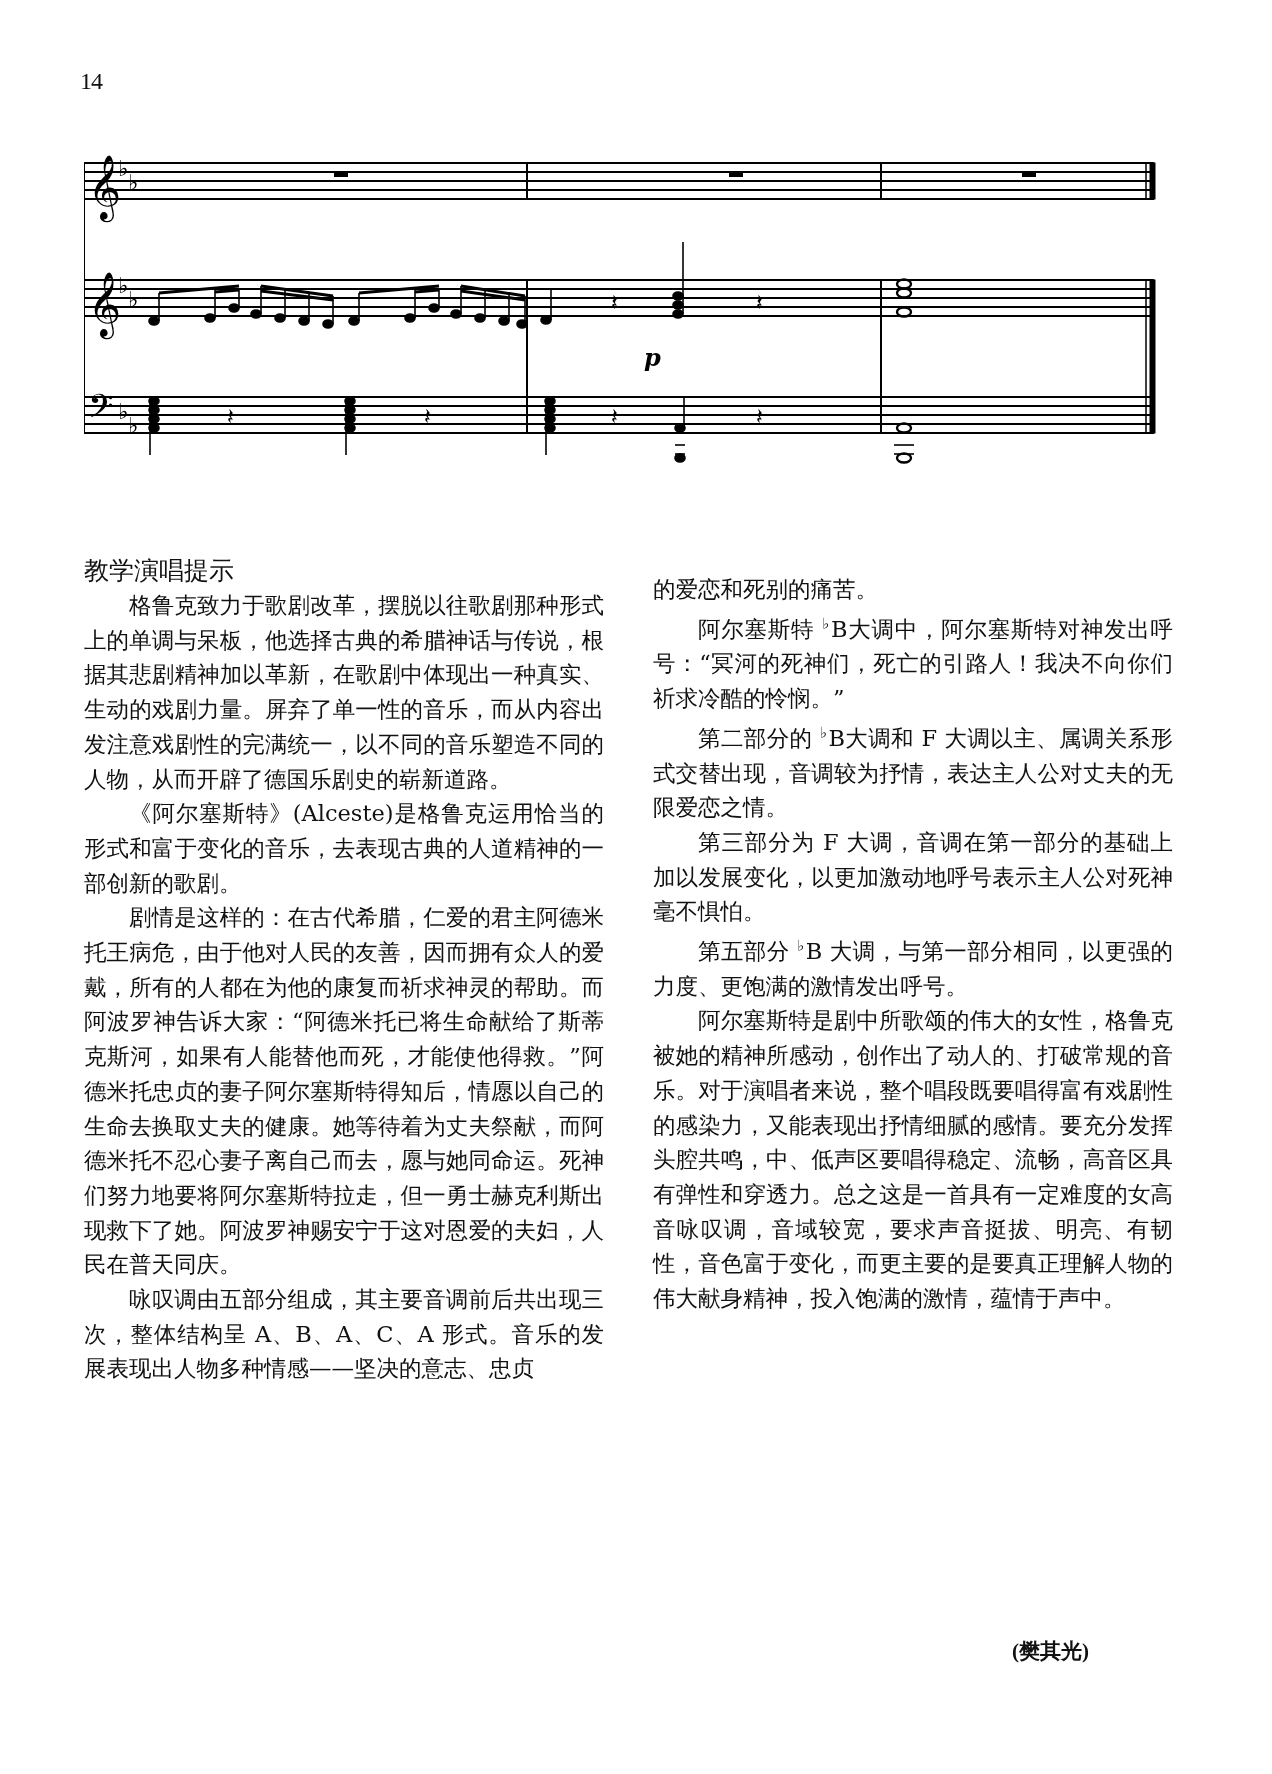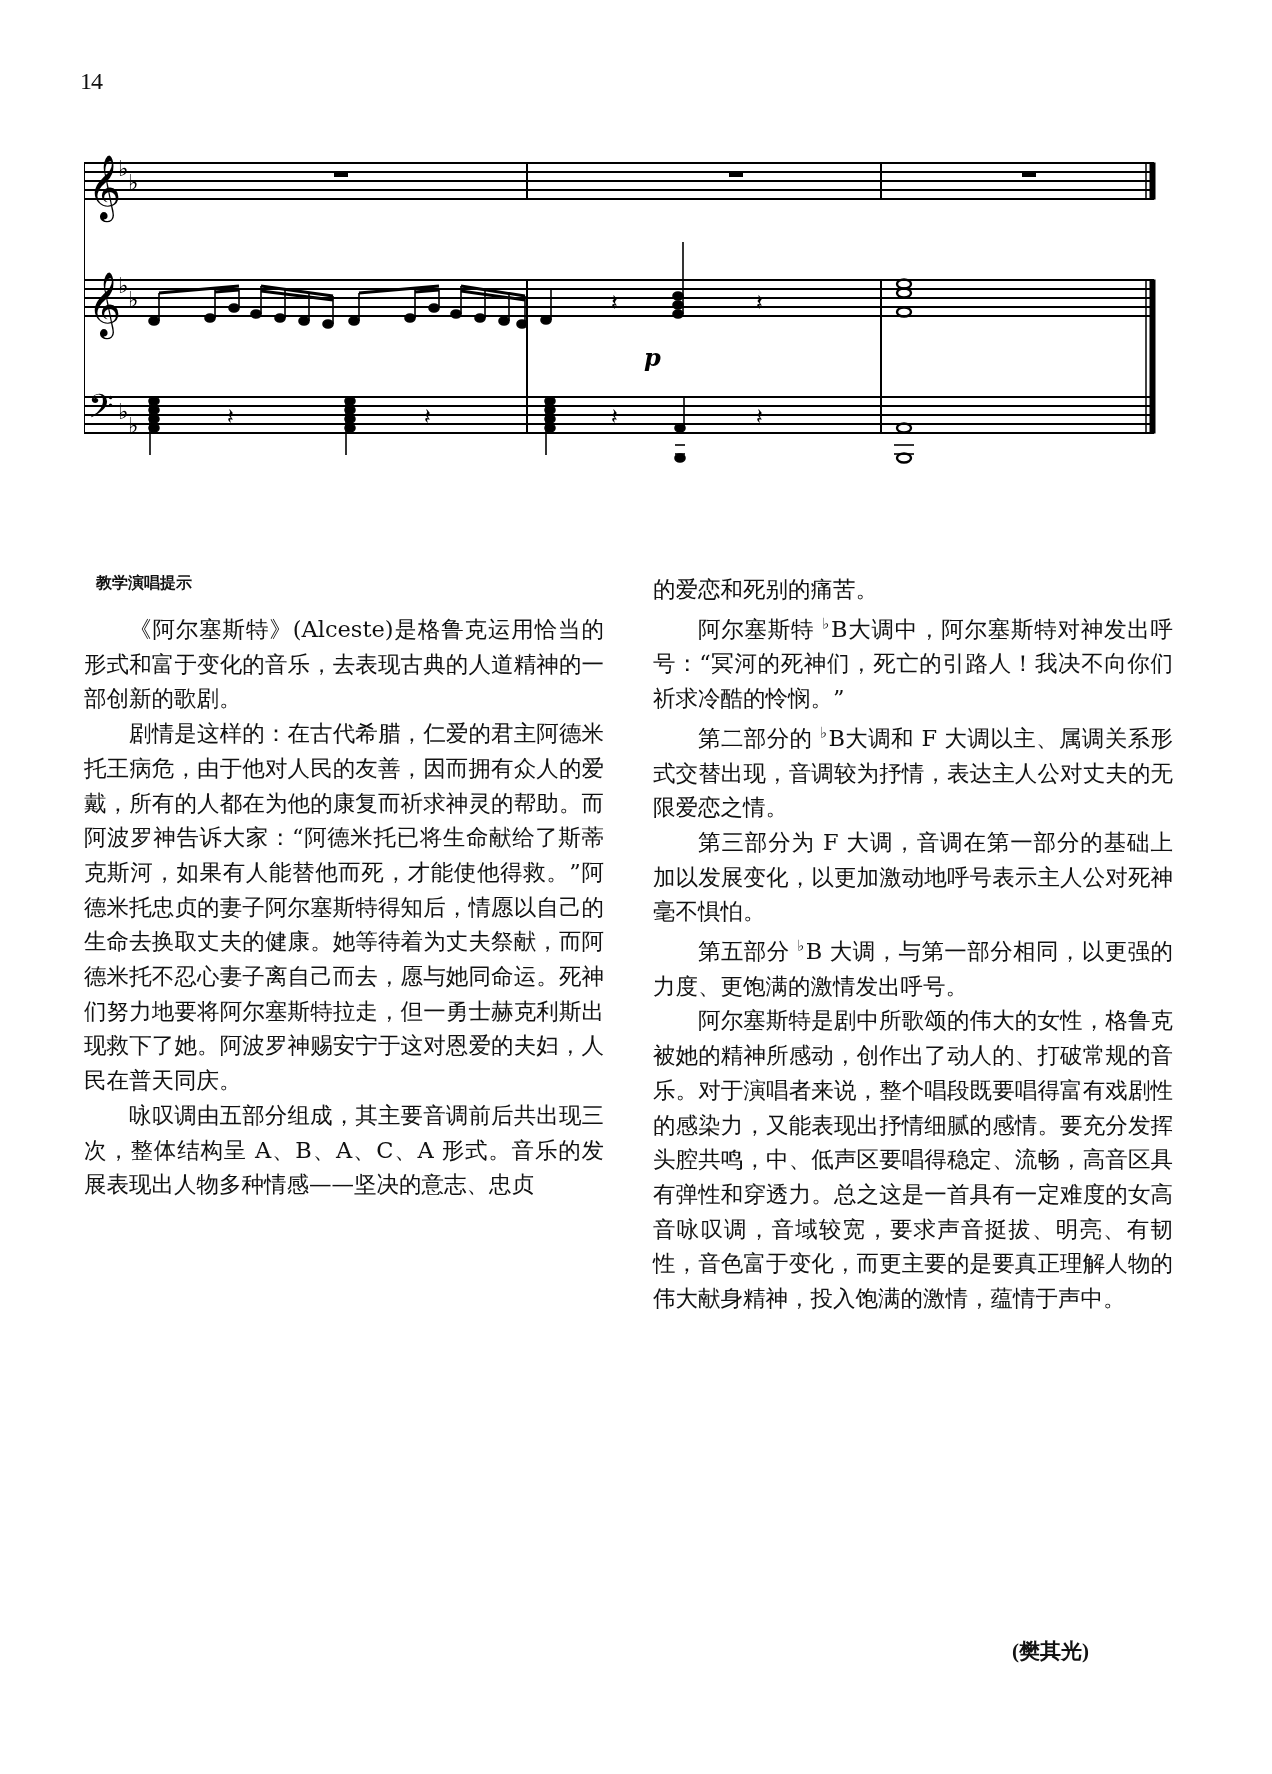--- a/index.html
+++ b/index.html
@@ -15,21 +15,21 @@
   .score { position: absolute; left: 84px; top: 140px; width: 1100px; height: 330px; }
   .score svg { width: 100%; height: 100%; display: block; }
 
   .col {
     position: absolute; top: 552px; width: 520px;
     font-size: 22.5px; line-height: 34.7px;
     text-align: justify;
   }
   .col-left { left: 84px; top: 554px; }
   .col-right { left: 653px; top: 572px; }
-  .heading { font-family: "DejaVu Sans", "Liberation Sans", sans-serif; font-size: 16px; font-weight: bold; margin: 12px; line-height: 34px; }
+  .heading { font-family: "DejaVu Sans", "Liberation Sans", sans-serif; font-size: 25px; font-weight: normal; margin: 0; line-height: 34px; }
   .para { margin: 0; text-indent: 2em; }
   .para.cont { text-indent: 0; }
   .flat { font-size: 15px; vertical-align: 8px; margin-right: 1px; }
   .author {
     position: absolute; left: 1012px; top: 1637px;
     font-family: Liberation Serif, serif; font-weight: bold; font-size: 21px;
   }
   .watermark {
     position: absolute; left: 955px; top: 1758px; height: 16px; overflow: hidden;
     font-family: "DejaVu Sans", sans-serif; font-size: 20px; line-height: 20px; color: #333;
@@ -189,20 +189,21 @@
       <ellipse cx="820" cy="288" rx="7" ry="4.5" fill="none" stroke-width="2.4"></ellipse>
       <ellipse cx="820" cy="318" rx="7" ry="4.5" fill="none" stroke-width="2.4"></ellipse>
       <line x1="810" y1="305" x2="830" y2="305"></line>
         <line x1="810" y1="314" x2="830" y2="314"></line>
     </g>
   </svg>
 </div>
 
 <div class="col col-left">
   <p class="heading">教学演唱提示</p>
+  <p class="para">格鲁克致力于歌剧改革，摆脱以往歌剧那种形式上的单调与呆板，他选择古典的希腊神话与传说，根据其悲剧精神加以革新，在歌剧中体现出一种真实、生动的戏剧力量。屏弃了单一性的音乐，而从内容出发注意戏剧性的完满统一，以不同的音乐塑造不同的人物，从而开辟了德国乐剧史的崭新道路。</p>
   <p class="para">《阿尔塞斯特》(Alceste)是格鲁克运用恰当的形式和富于变化的音乐，去表现古典的人道精神的一部创新的歌剧。</p>
   <p class="para">剧情是这样的：在古代希腊，仁爱的君主阿德米托王病危，由于他对人民的友善，因而拥有众人的爱戴，所有的人都在为他的康复而祈求神灵的帮助。而阿波罗神告诉大家：“阿德米托已将生命献给了斯蒂克斯河，如果有人能替他而死，才能使他得救。”阿德米托忠贞的妻子阿尔塞斯特得知后，情愿以自己的生命去换取丈夫的健康。她等待着为丈夫祭献，而阿德米托不忍心妻子离自己而去，愿与她同命运。死神们努力地要将阿尔塞斯特拉走，但一勇士赫克利斯出现救下了她。阿波罗神赐安宁于这对恩爱的夫妇，人民在普天同庆。</p>
   <p class="para">咏叹调由五部分组成，其主要音调前后共出现三次，整体结构呈 A、B、A、C、A 形式。音乐的发展表现出人物多种情感——坚决的意志、忠贞</p>
 </div>
 
 <div class="col col-right">
   <p class="para cont">的爱恋和死别的痛苦。</p>
   <p class="para"><span>阿尔塞斯特 </span><span class="flat">♭</span><span>B大调中，阿尔塞斯特对神发出呼号：“冥河的死神们，死亡的引路人！我决不向你们祈求冷酷的怜悯。”</span></p>
   <p class="para"><span>第二部分的 </span><span class="flat">♭</span><span>B大调和 F 大调以主、属调关系形式交替出现，音调较为抒情，表达主人公对丈夫的无限爱恋之情。</span></p>
   <p class="para">第三部分为 F 大调，音调在第一部分的基础上加以发展变化，以更加激动地呼号表示主人公对死神毫不惧怕。</p>

